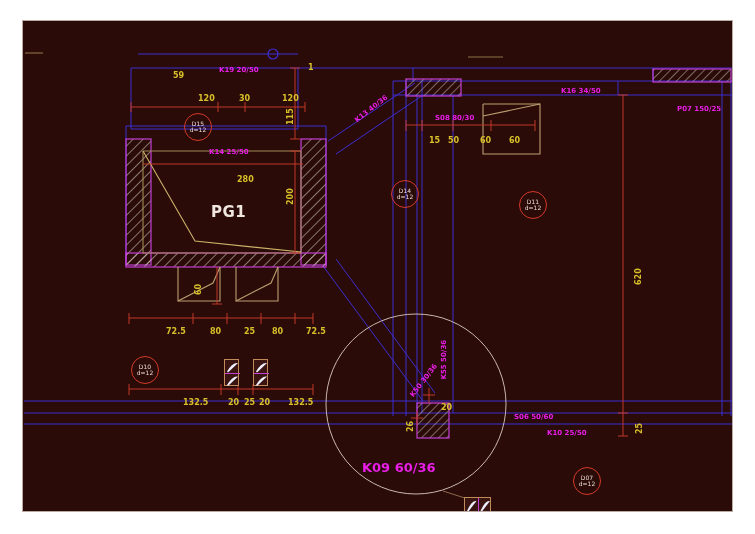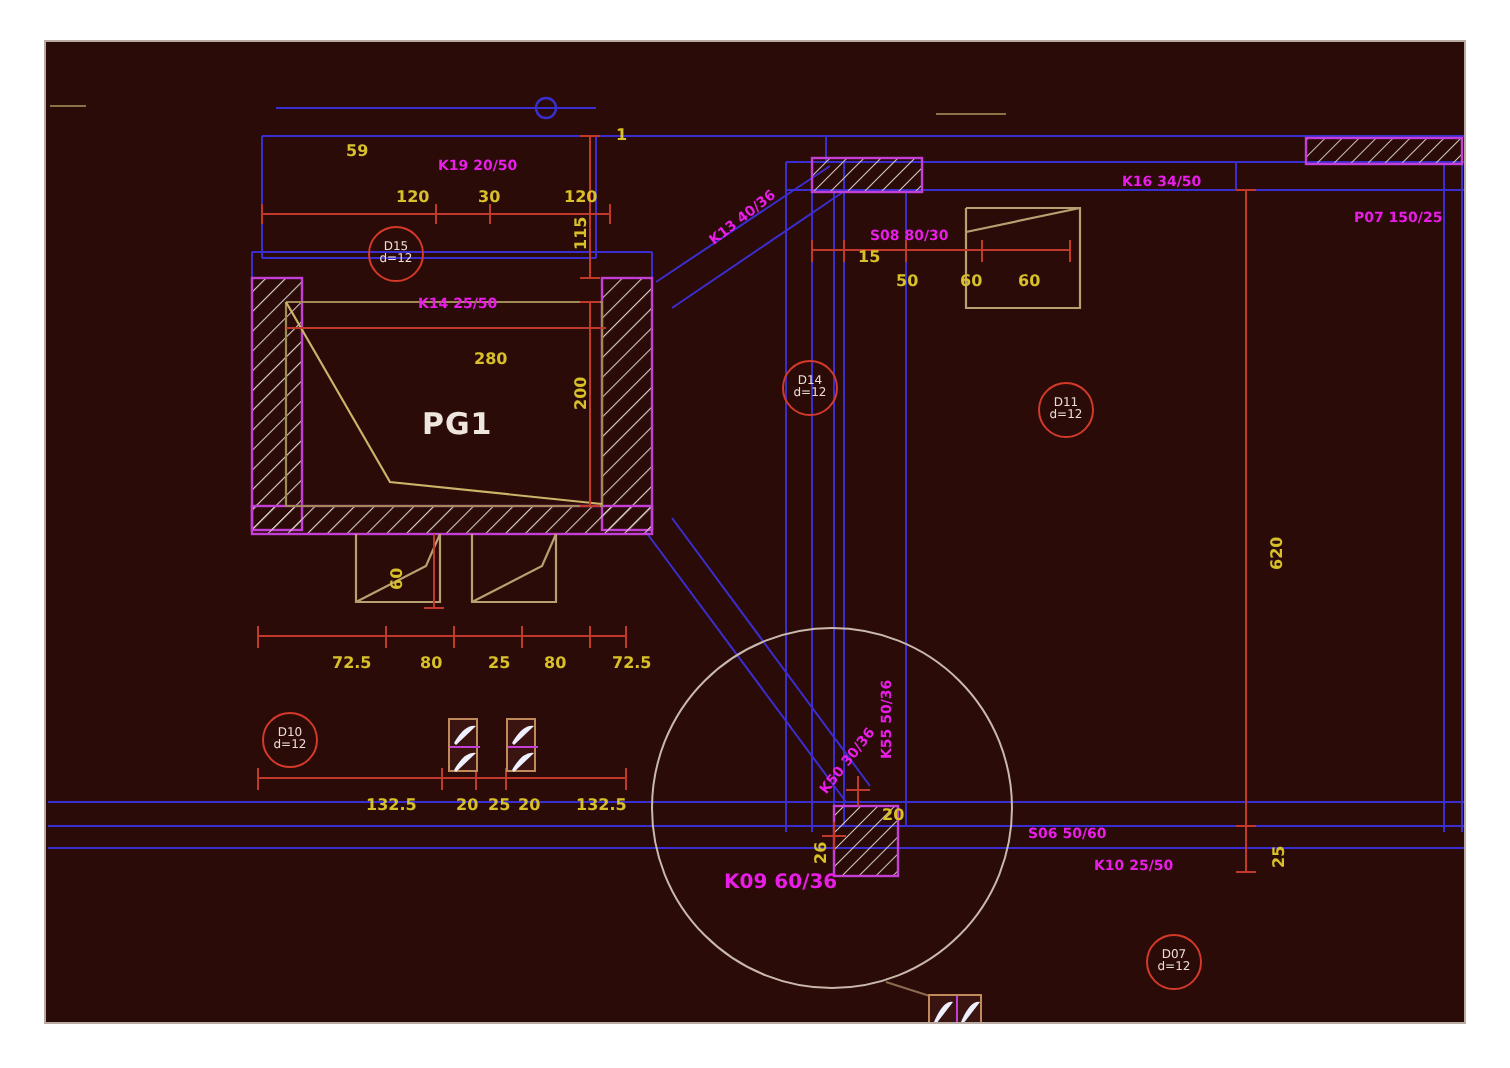--- a/index.html
+++ b/index.html
@@ -162,49 +162,49 @@
       </g>
 
       <circle cx="393" cy="383" r="90" fill="none" stroke="#c9b8ae" stroke-width="1"></circle>
 
       <line x1="420" y1="470" x2="445" y2="478" stroke="#8c6a50" stroke-width="1"></line>
 
       <circle cx="250" cy="33" r="5" fill="none" stroke="#3b2ed0" stroke-width="1.2"></circle>
     </svg>
 
     <div id="labels">
-        <div class="lbl mag" style="left: 178px; top: 59px; font-size: 7px; transform-origin: left center; padding-left: 18px;">K19  20/50</div>
+        <div class="lbl mag" style="left: 178px; top: 46px; font-size: 7px; transform-origin: left center; padding-left: 18px;">K19  20/50</div>
         <div class="lbl mag" style="left: 166px; top: 128px; font-size: 7px; transform-origin: left center; margin-left: 20px;">K14  25/50</div>
         <div class="lbl mag" style="left: 333px; top: 97px; font-size: 7px; transform: rotate(-38deg); transform-origin: left center;">K13  40/36</div>
         <div class="lbl mag" style="left: 538px; top: 67px; font-size: 7px; transform-origin: left center;">K16  34/50</div>
         <div class="lbl mag" style="left: 654px; top: 85px; font-size: 7px; transform-origin: left center;">P07 150/25</div>
         <div class="lbl mag" style="left: 412px; top: 94px; font-size: 7px; transform-origin: left center;">S08 80/30</div>
         <div class="lbl mag" style="left: 421px; top: 355px; font-size: 7px; transform: rotate(-90deg); transform-origin: left center;">K55  50/36</div>
         <div class="lbl mag" style="left: 389px; top: 372px; font-size: 7px; transform: rotate(-52deg); transform-origin: left center;">K50  30/36</div>
         <div class="lbl mag" style="left: 451px; top: 393px; font-size: 7px; transform-origin: left center; margin-left: 40px;">S06 50/60</div>
-        <div class="lbl mag" style="left: 339px; top: 416px; font-size: 10px; transform-origin: left center;">K09  60/36</div>
+        <div class="lbl mag" style="left: 339px; top: 440px; font-size: 13px; transform-origin: left center;">K09  60/36</div>
         <div class="lbl mag" style="left: 524px; top: 409px; font-size: 7px; transform-origin: left center;">K10  25/50</div>
         <div class="lbl yel" style="left: 175px; top: 74px; font-size: 8px; transform-origin: left center;">120</div>
         <div class="lbl yel" style="left: 216px; top: 74px; font-size: 8px; transform-origin: left center;">30</div>
         <div class="lbl yel" style="left: 259px; top: 74px; font-size: 8px; transform-origin: left center;">120</div>
         <div class="lbl yel" style="left: 268px; top: 100px; font-size: 8px; transform: rotate(-90deg); transform-origin: left center;">115</div>
         <div class="lbl yel" style="left: 214px; top: 155px; font-size: 8px; transform-origin: left center;">280</div>
         <div class="lbl yel" style="left: 268px; top: 180px; font-size: 8px; transform: rotate(-90deg); transform-origin: left center;">200</div>
         <div class="lbl yel" style="left: 176px; top: 270px; font-size: 8px; transform: rotate(-90deg); transform-origin: left center;">60</div>
         <div class="lbl yel" style="left: 143px; top: 307px; font-size: 8px; transform-origin: left center;">72.5</div>
         <div class="lbl yel" style="left: 187px; top: 307px; font-size: 8px; transform-origin: left center;">80</div>
         <div class="lbl yel" style="left: 221px; top: 307px; font-size: 8px; transform-origin: left center;">25</div>
         <div class="lbl yel" style="left: 249px; top: 307px; font-size: 8px; transform-origin: left center;">80</div>
         <div class="lbl yel" style="left: 283px; top: 307px; font-size: 8px; transform-origin: left center;">72.5</div>
         <div class="lbl yel" style="left: 160px; top: 378px; font-size: 8px; transform-origin: left center;">132.5</div>
         <div class="lbl yel" style="left: 205px; top: 378px; font-size: 8px; transform-origin: left center;">20</div>
         <div class="lbl yel" style="left: 221px; top: 378px; font-size: 8px; transform-origin: left center;">25</div>
         <div class="lbl yel" style="left: 236px; top: 378px; font-size: 8px; transform-origin: left center;">20</div>
         <div class="lbl yel" style="left: 265px; top: 378px; font-size: 8px; transform-origin: left center;">132.5</div>
-        <div class="lbl yel" style="left: 406px; top: 104px; font-size: 8px; transform-origin: left center;">15</div>
+        <div class="lbl yel" style="left: 406px; top: 116px; font-size: 8px; transform-origin: left center;">15</div>
         <div class="lbl yel" style="left: 425px; top: 116px; font-size: 8px; transform-origin: left center;">50</div>
         <div class="lbl yel" style="left: 457px; top: 116px; font-size: 8px; transform-origin: left center;">60</div>
         <div class="lbl yel" style="left: 486px; top: 116px; font-size: 8px; transform-origin: left center;">60</div>
         <div class="lbl yel" style="left: 616px; top: 260px; font-size: 8px; transform: rotate(-90deg); transform-origin: left center;">620</div>
         <div class="lbl yel" style="left: 617px; top: 409px; font-size: 8px; transform: rotate(-90deg); transform-origin: left center;">25</div>
         <div class="lbl yel" style="left: 418px; top: 383px; font-size: 8px; transform-origin: left center;">20</div>
         <div class="lbl yel" style="left: 388px; top: 407px; font-size: 8px; transform: rotate(-90deg); transform-origin: left center;">26</div>
         <div class="lbl yel" style="left: 150px; top: 51px; font-size: 8px; transform-origin: left center;">59</div>
         <div class="lbl yel" style="left: 285px; top: 43px; font-size: 8px; transform-origin: left center;">1</div>
         <div class="bub" style="left: 161px; top: 92px; width: 26px; height: 26px; font-size: 6px;">

